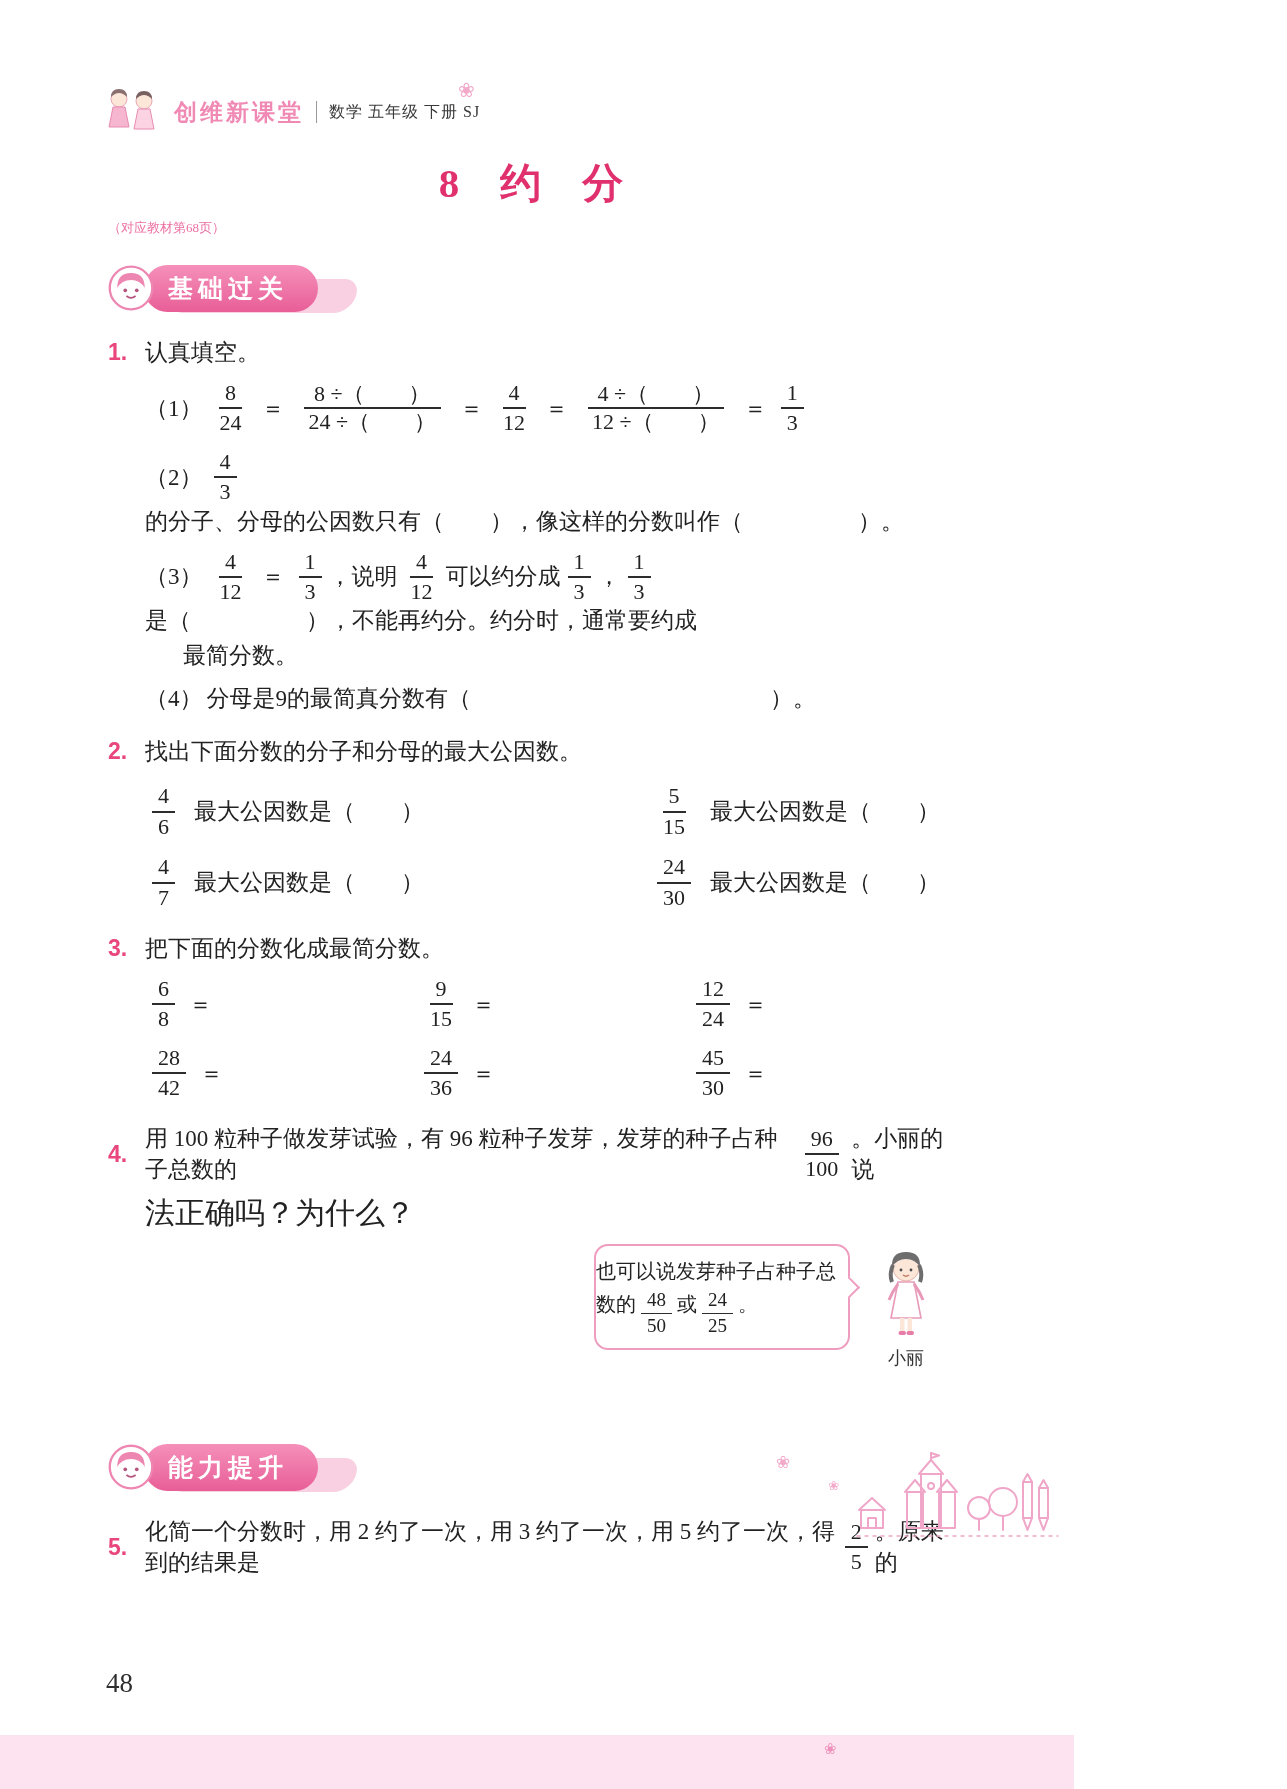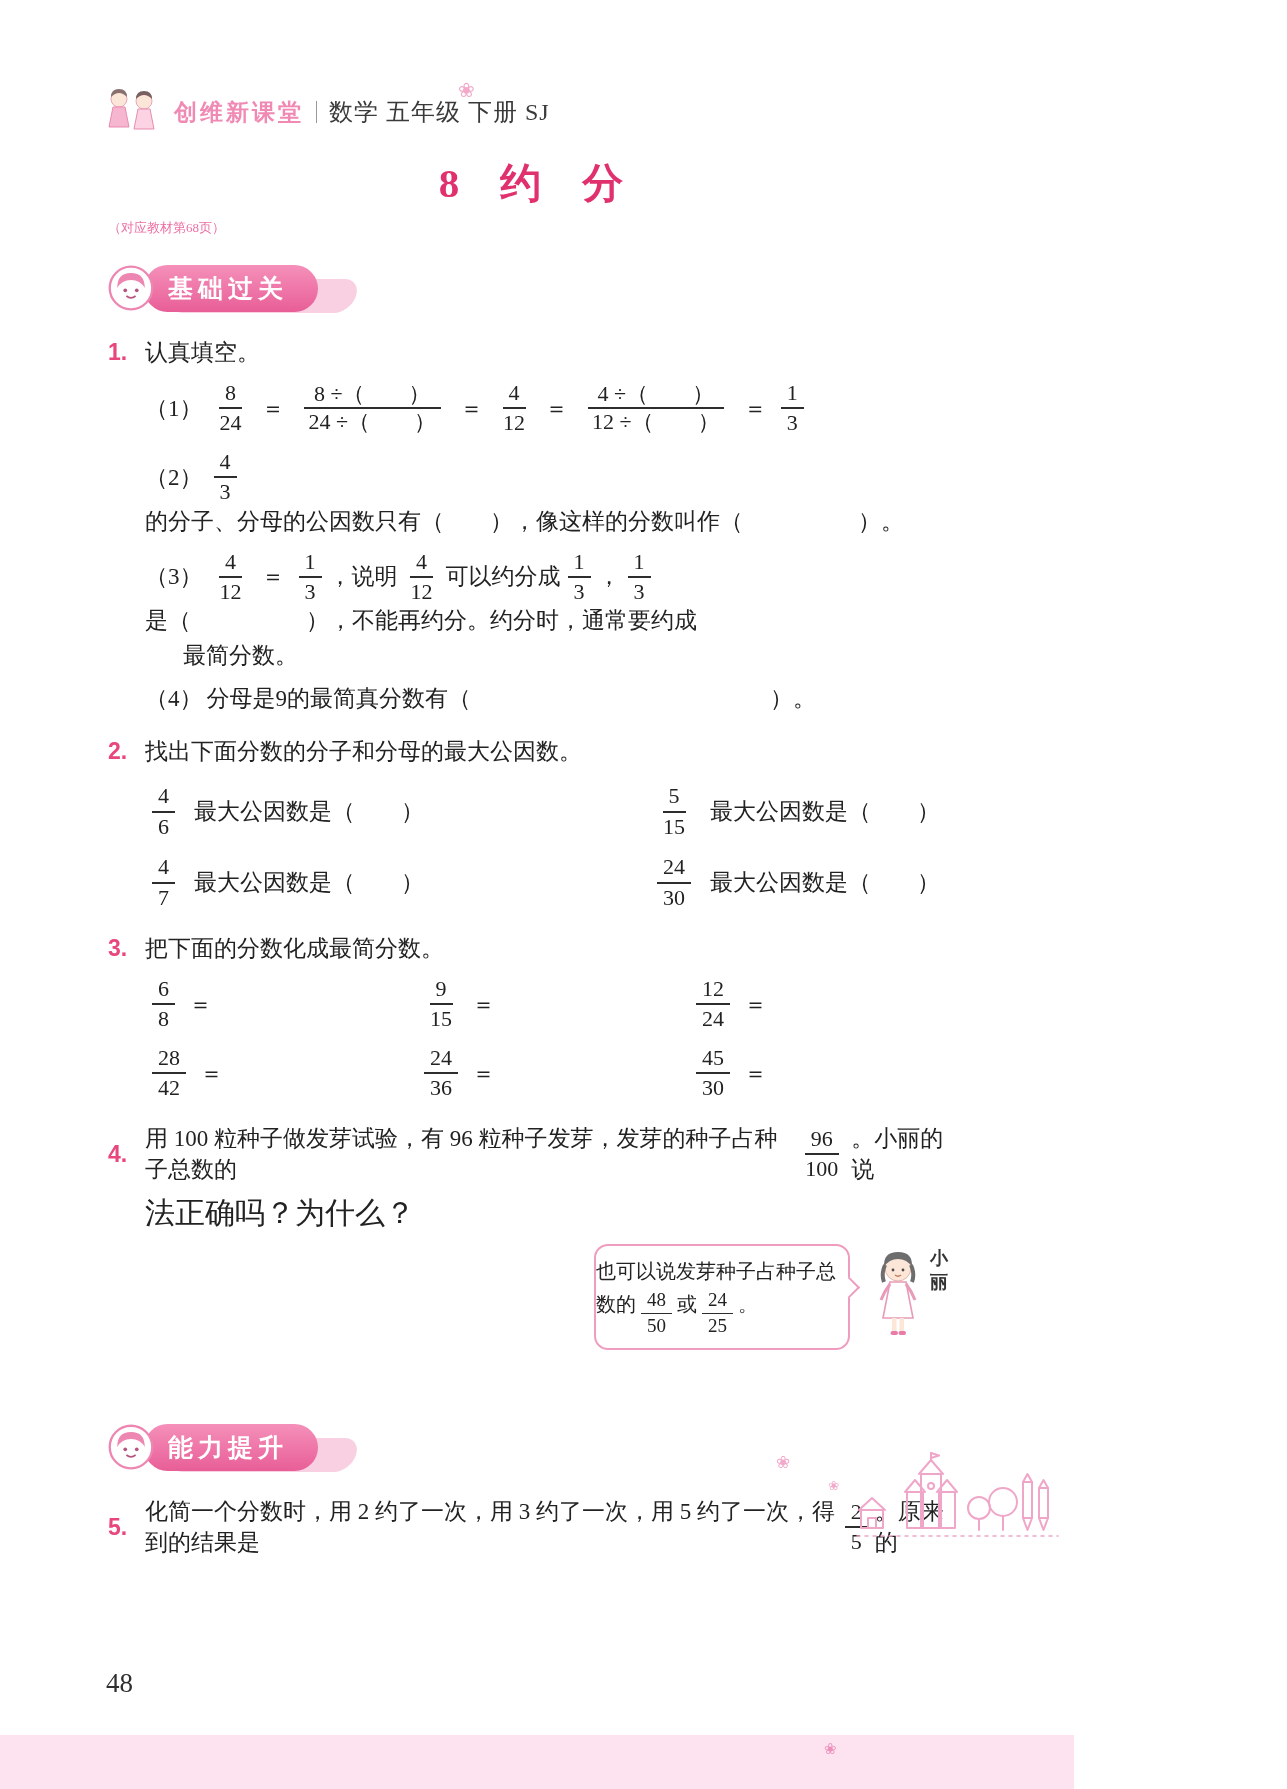--- a/index.html
+++ b/index.html
@@ -5,21 +5,21 @@
   html,body { margin:0; padding:0; background:#fff; }
   .page {
     position:relative; width:1074px; height:1789px; background:#ffffff;
     font-family:"Liberation Serif", serif; color:#222; overflow:hidden;
   }
 
   
   .header { position:absolute; top:86px; left:104px; display:flex; align-items:center; gap:12px; }
   .brand { color:#f08ab4; font-size:23px; font-weight:bold; letter-spacing:3px; }
   .hdr-divider { width:1px; height:22px; background:#9a9a9a; }
-  .meta { font-size:24px; color:#3a3a3a; letter-spacing:1px; }
+  .meta { font-size:16px; color:#3a3a3a; letter-spacing:1px; }
   .flower { position:absolute; color:#f3a9ca; font-family:"DejaVu Sans",sans-serif; }
   .flower-top { left:458px; top:78px; font-size:20px; }
   .flower-a { left:776px; top:1452px; font-size:17px; }
   .flower-b { left:828px; top:1478px; font-size:13px; }
   .flower-c { left:824px; top:1740px; font-size:15px; color:#ee8fbc; }
   .flower-d { left:1212px; top:1744px; font-size:17px; color:#ee8fbc; }
 
   
   .content { padding:156px 120px 0 108px; }
   .title { text-align:center; font-size:41px; font-weight:bold; color:#e0316e; }
@@ -70,21 +70,21 @@
   .bubble-row { display:flex; justify-content:flex-end; align-items:flex-start; margin-top:10px; padding-right:8px; gap:16px; }
   .bubble {
     position:relative; width:252px; border:2px solid #ef9dbf; border-radius:14px;
     padding:10px 0; font-size:20px; line-height:1.55; background:#fff;
   }
   .bubble::after {
     content:""; position:absolute; right:-8.5px; top:34px; width:13px; height:13px; background:#fff;
     border-top:2px solid #ef9dbf; border-right:2px solid #ef9dbf; transform:rotate(45deg);
   }
   .bubble-line2 { display:flex; align-items:flex-start; flex-wrap:wrap; margin-top:2px; }
-  .girl-col { display:flex; align-items:flex-start; width:80px;font-weight:bold; }
+  .girl-col { display:flex; flex-direction:column; align-items:center; width:80px; }
   .girl-name { font-size:18px; color:#333; margin-top:2px; }
 
   
   .page-number { position:absolute; left:106px; top:1668px; font-size:27px; color:#2f2f2f; }
   .bottom-band { position:absolute; left:0; right:0; bottom:0; height:54px; background:#fce3ef; }
   .decor-scene { position:absolute; left:855px; top:1452px; }
 </style>
 </head>
 <body>
 

